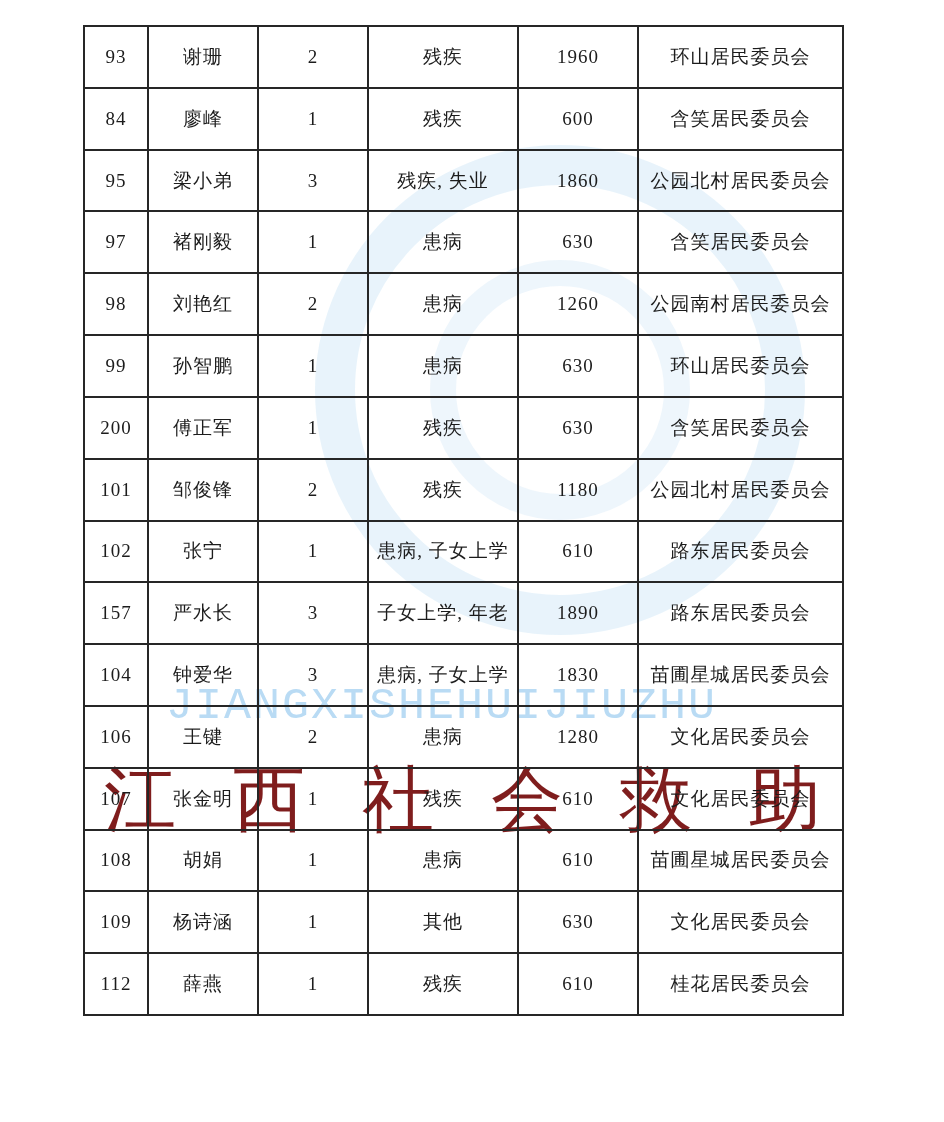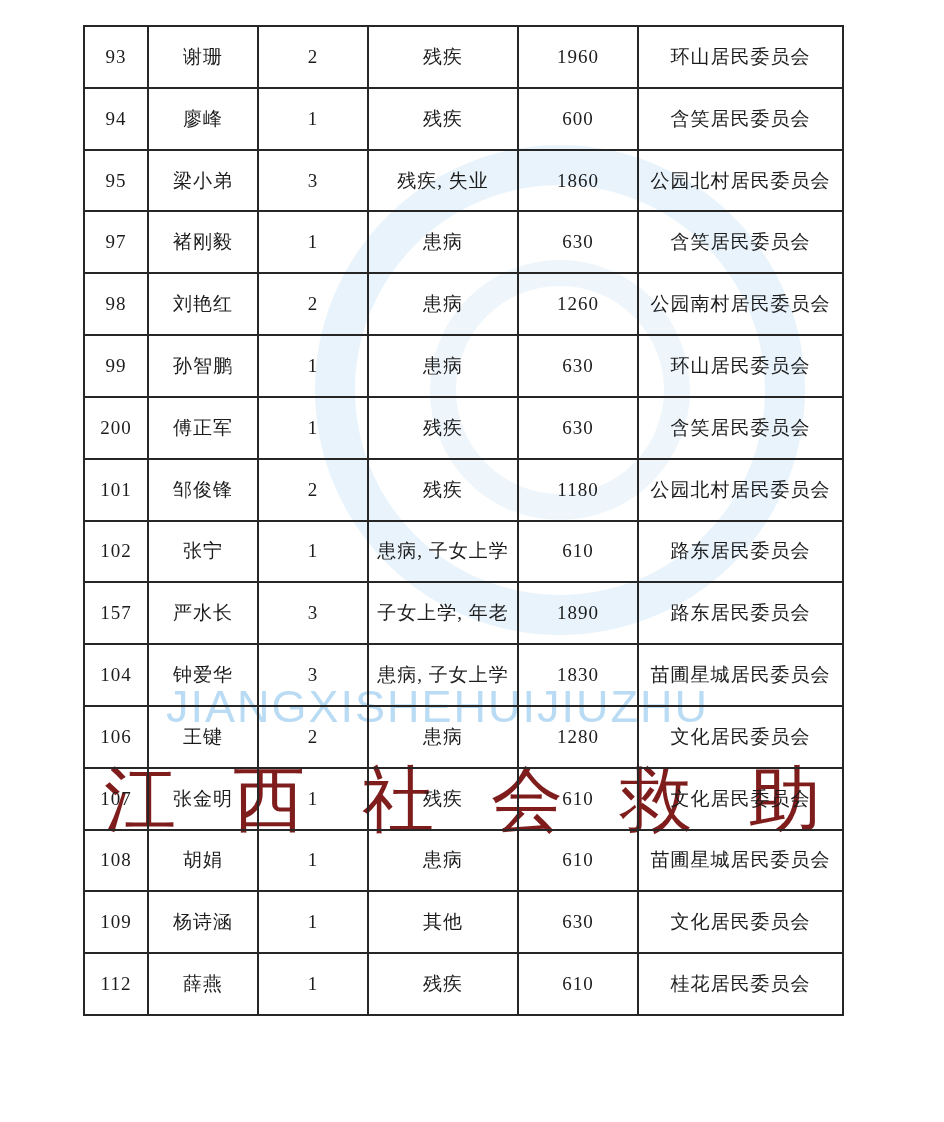--- a/index.html
+++ b/index.html
@@ -41,21 +41,21 @@
     box-sizing: border-box;
   }
   .wm-latin {
     position: absolute;
     left: 166px;
     top: 681px;
     font-size: 45px;
     letter-spacing: 2px;
     color: #b9dbf4;
     white-space: nowrap;
-    font-family: Liberation Sans, sans-serif;
+    font-family: Liberation Mono, monospace;
     text-align: center;
   }
   .wm-chinese {
     position: absolute;
     left: 104px;
     top: 752px;
     font-size: 72px;
     letter-spacing: 57px;
     color: #7f1d1d;
     white-space: nowrap;
@@ -111,21 +111,21 @@
       <tr>
         <td>93</td>
         <td>谢珊</td>
         <td>2</td>
         <td>残疾</td>
         <td>1960</td>
         <td>环山居民委员会</td>
       </tr>
 
       <tr>
-        <td>94</td>
+        <td>84</td>
         <td>廖峰</td>
         <td>1</td>
         <td>残疾</td>
         <td>600</td>
         <td>含笑居民委员会</td>
       </tr>
 
       <tr>
         <td>95</td>
         <td>梁小弟</td>

